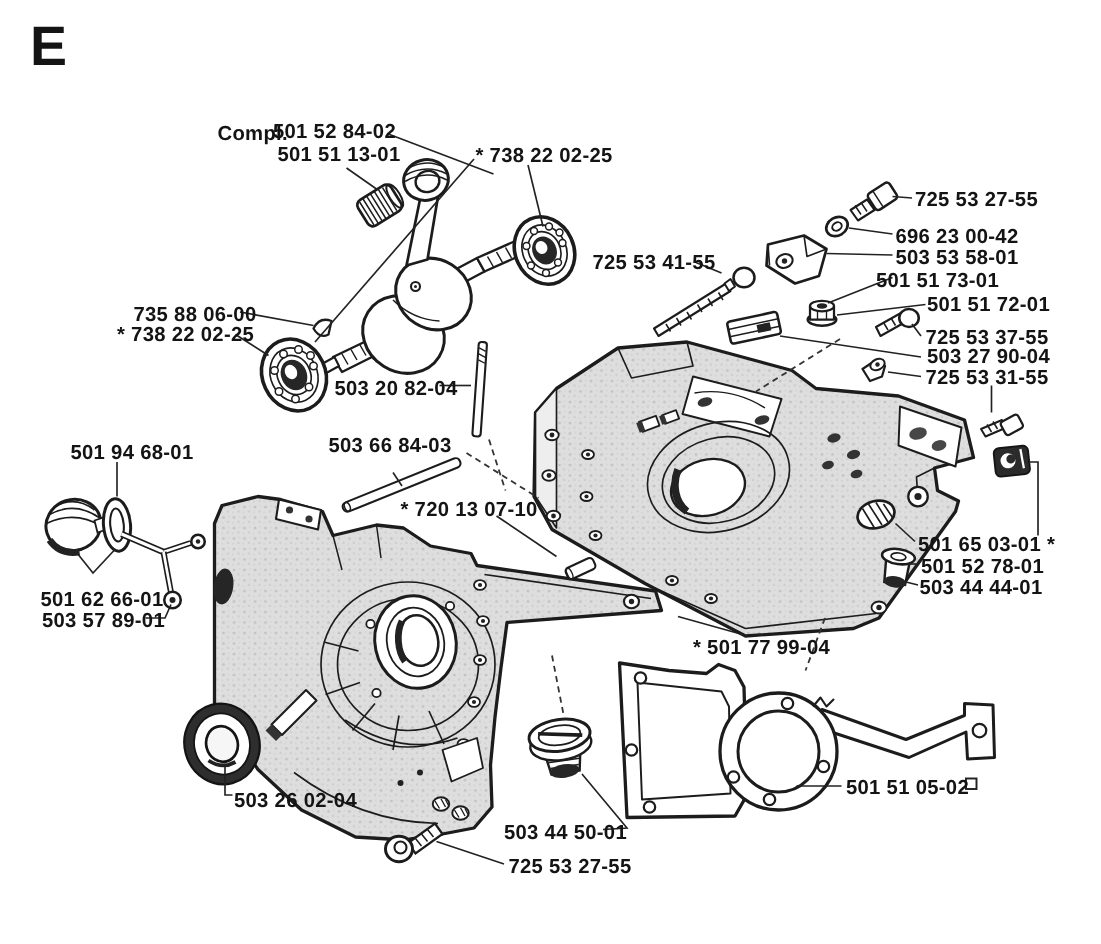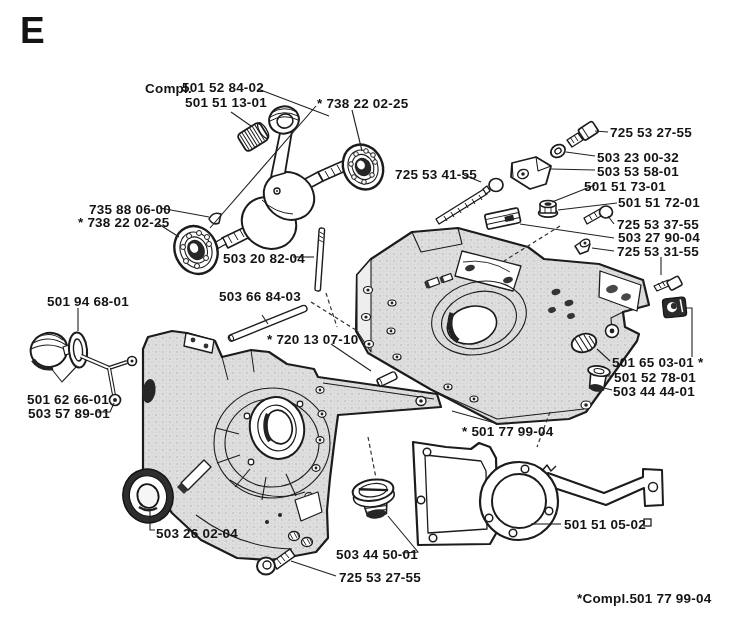--- a/index.html
+++ b/index.html
@@ -412,21 +412,21 @@
     <rect x="644" y="519" width="7" height="7" stroke-width="1.3"></rect>
   </g>
 </svg>
 
   <div class="lbl letter" style="left:20px;top:12px">E</div>
   <div class="lbl bold" style="left:145px;top:82px">Compl.</div>
   <div class="lbl" style="left:182px;top:81px">501 52 84-02</div>
   <div class="lbl" style="left:185px;top:96px">501 51 13-01</div>
   <div class="lbl" style="left:317px;top:97px">* 738 22 02-25</div>
   <div class="lbl" style="left:610px;top:126px">725 53 27-55</div>
-  <div class="lbl" style="left:597px;top:151px">503 23 00-32</div>
+  <div class="lbl" style="left:597px;top:151px">696 23 00-42</div>
   <div class="lbl" style="left:597px;top:165px">503 53 58-01</div>
   <div class="lbl" style="left:584px;top:180px">501 51 73-01</div>
   <div class="lbl" style="left:395px;top:168px">725 53 41-55</div>
   <div class="lbl" style="left:618px;top:196px">501 51 72-01</div>
   <div class="lbl" style="left:617px;top:218px">725 53 37-55</div>
   <div class="lbl" style="left:618px;top:231px">503 27 90-04</div>
   <div class="lbl" style="left:617px;top:245px">725 53 31-55</div>
   <div class="lbl" style="left:89px;top:203px">735 88 06-00</div>
   <div class="lbl" style="left:78px;top:216px">* 738 22 02-25</div>
   <div class="lbl" style="left:223px;top:252px">503 20 82-04</div>
@@ -436,14 +436,13 @@
   <div class="lbl" style="left:612px;top:356px">501 65 03-01 *</div>
   <div class="lbl" style="left:614px;top:371px">501 52 78-01</div>
   <div class="lbl" style="left:613px;top:385px">503 44 44-01</div>
   <div class="lbl" style="left:27px;top:393px">501 62 66-01</div>
   <div class="lbl" style="left:28px;top:407px">503 57 89-01</div>
   <div class="lbl" style="left:462px;top:425px">* 501 77 99-04</div>
   <div class="lbl" style="left:156px;top:527px">503 26 02-04</div>
   <div class="lbl" style="left:564px;top:518px">501 51 05-02</div>
   <div class="lbl" style="left:336px;top:548px">503 44 50-01</div>
   <div class="lbl" style="left:339px;top:571px">725 53 27-55</div>
-  <div class="lbl" style="left:577px;top:592px">*Compl.501 77 99-04</div>
 </div>
 
 </body></html>

